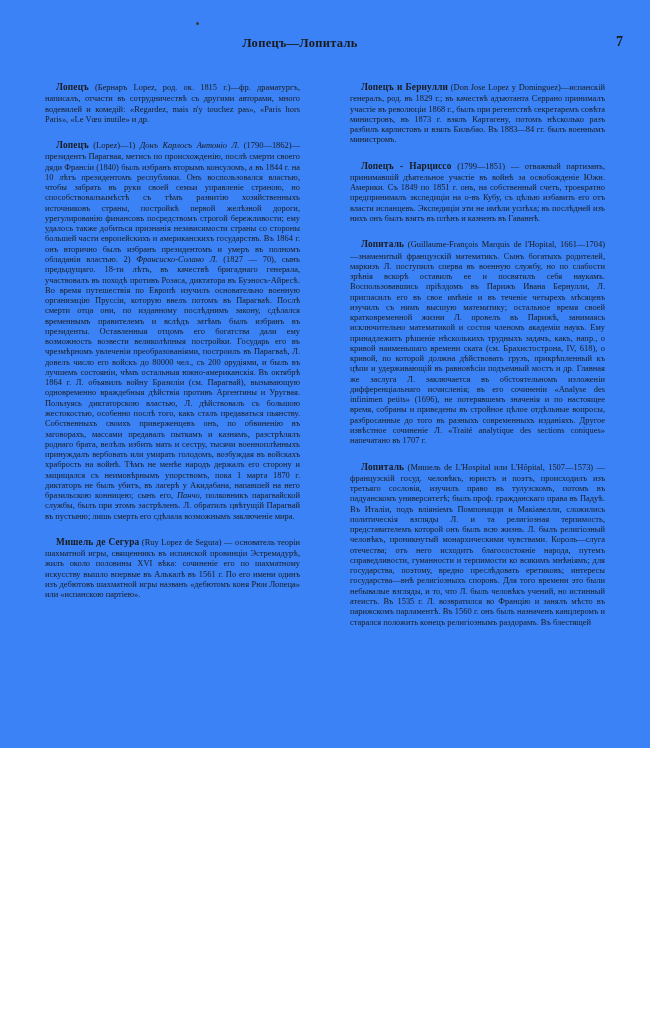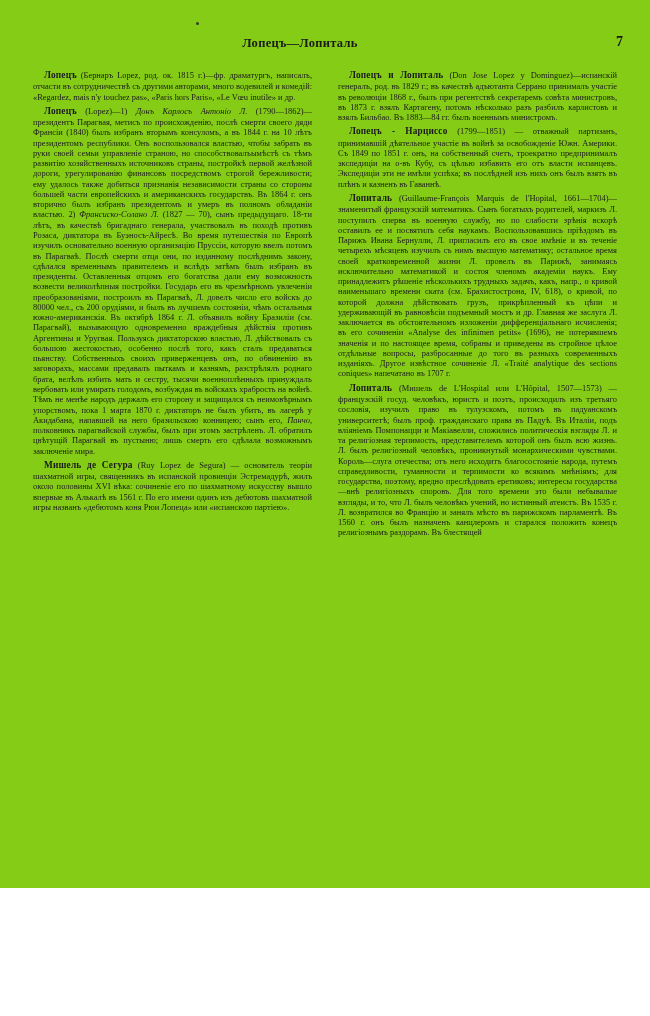--- a/index.html
+++ b/index.html
@@ -11,24 +11,24 @@
     width: 650px;
     height: 1016px;
     font-family: "Liberation Serif", "DejaVu Serif", serif;
     color: #1a1a1a;
     position: relative;
     overflow: hidden;
   }
   .page {
     position: relative;
     width: 650px;
-    height: 888px;
+    height: 748px;
     padding: 0;
     box-sizing: border-box;
-    background: #84cc16;
+    background: #3b82f6;
   }
   .top-dot {
     position: absolute;
     left: 196px;
     top: 22px;
     width: 3px;
     height: 3px;
     background: #3a3a3a;
     border-radius: 50%;
   }
@@ -67,21 +67,21 @@
   }
   .col {
     width: 287px;
     font-size: 8.45px;
     line-height: 1.215;
     text-align: justify;
     text-justify: inter-word;
     hyphens: manual;
   }
   .col p {
-    margin: 4px;
+    margin: 16px;
     text-indent: 11px;
   }
   .entry-head {
     font-weight: bold;
     font-size: 9.3px;
     letter-spacing: 0.2px;
   }
   i {
   }
 </style>
@@ -99,20 +99,20 @@
 
   <div class="columns">
 
     <div class="col">
       <p><span class="entry-head">Лопецъ</span><span> (Бернаръ Lopez, род. ок. 1815 г.)—фр. драматургъ, написалъ, отчасти въ сотрудничествѣ съ другими авторами, много водевилей и комедій: «Regardez, mais n'y touchez pas», «Paris hors Paris», «Le Vœu inutile» и др.</span></p>
       <p><span class="entry-head">Лопецъ</span><span> (Lopez)—1) <i>Донъ Карлосъ Антоніо Л.</i> (1790—1862)—президентъ Парагвая, метисъ по происхожденію, послѣ смерти своего дяди Франсіи (1840) былъ избранъ вторымъ консуломъ, а въ 1844 г. на 10 лѣтъ президентомъ республики. Онъ воспользовался властью, чтобы забрать въ руки своей семьи управленіе страною, но способствовалъымѣстѣ съ тѣмъ развитію хозяйственныхъ источниковъ страны, постройкѣ первой желѣзной дороги, урегулированію финансовъ посредствомъ строгой бережливости; ему удалось также добиться признанія независимости страны со стороны большей части европейскихъ и американскихъ государствъ. Въ 1864 г. онъ вторично былъ избранъ президентомъ и умеръ въ полномъ обладаніи властью. 2) <i>Франсиско-Солано Л.</i> (1827 — 70), сынъ предыдущаго. 18-ти лѣтъ, въ качествѣ бригаднаго генерала, участвовалъ въ походѣ противъ Розаса, диктатора въ Буэносъ-Айресѣ. Во время путешествія по Европѣ изучилъ основательно военную организацію Пруссіи, которую ввелъ потомъ въ Парагваѣ. Послѣ смерти отца они, по изданному послѣднимъ закону, сдѣлался временнымъ правителемъ и вслѣдъ затѣмъ былъ избранъ въ президенты. Оставленныя отцомъ его богатства дали ему возможность возвести великолѣпныя постройки. Государь его въ чрезмѣрномъ увлеченіи преобразованіями, построилъ въ Парагваѣ, Л. довелъ число его войскъ до 80000 чел., съ 200 орудіями, и былъ въ лучшемъ состояніи, чѣмъ остальныя южно-американскія. Въ октябрѣ 1864 г. Л. объявилъ войну Бразиліи (см. Парагвай), вызывающую одновременно враждебныя дѣйствія противъ Аргентины и Уругвая. Пользуясь диктаторскою властью, Л. дѣйствовалъ съ большою жестокостью, особенно послѣ того, какъ сталъ предаваться пьянству. Собственныхъ своихъ приверженцевъ онъ, по обвиненію въ заговорахъ, массами предавалъ пыткамъ и казнямъ, разстрѣлялъ роднаго брата, велѣлъ избить мать и сестру, тысячи военноплѣнныхъ принуждалъ вербовать или умирать голодомъ, возбуждая въ войскахъ храбрость на войнѣ. Тѣмъ не менѣе народъ держалъ его сторону и защищался съ неимовѣрнымъ упорствомъ, пока 1 марта 1870 г. диктаторъ не былъ убитъ, въ лагерѣ у Акидабана, напавшей на него бразильскою конницею; сынъ его, <i>Панчо</i>, полковникъ парагвайской службы, былъ при этомъ застрѣленъ. Л. обратилъ цвѣтущій Парагвай въ пустыню; лишь смерть его сдѣлала возможнымъ заключеніе мира.</span></p>
       <p><span class="entry-head">Мишель де Сегура</span><span> (Ruy Lopez de Segura) — основатель теоріи шахматной игры, священникъ въ испанской провинціи Эстремадурѣ, жилъ около половины XVI вѣка: сочиненіе его по шахматному искусству вышло впервые въ Алькалѣ въ 1561 г. По его имени одинъ изъ дебютовъ шахматной игры названъ «дебютомъ коня Рюи Лопеца» или «испанскою партіею».</span></p>
     </div>
 
     <div class="col">
-      <p><span class="entry-head">Лопецъ и Лопиталь</span><span> (Don Jose Lopez y Dominguez)—испанскій генералъ, род. въ 1829 г.; въ качествѣ адъютанта Серрано принималъ участіе въ революціи 1868 г., былъ при регентствѣ секретаремъ совѣта министровъ, въ 1873 г. взялъ Картагену, потомъ нѣсколько разъ разбилъ карлистовъ и взялъ Бильбао. Въ 1883—84 гг. былъ военнымъ министромъ.</span></p>
+      <p><span class="entry-head">Лопецъ и Бернулли</span><span> (Don Jose Lopez y Dominguez)—испанскій генералъ, род. въ 1829 г.; въ качествѣ адъютанта Серрано принималъ участіе въ революціи 1868 г., былъ при регентствѣ секретаремъ совѣта министровъ, въ 1873 г. взялъ Картагену, потомъ нѣсколько разъ разбилъ карлистовъ и взялъ Бильбао. Въ 1883—84 гг. былъ военнымъ министромъ.</span></p>
       <p><span class="entry-head">Лопецъ - Нарциссо</span><span> (1799—1851) — отважный партизанъ, принимавшій дѣятельное участіе въ войнѣ за освобожденіе Южн. Америки. Съ 1849 по 1851 г. онъ, на собственный счетъ, троекратно предпринималъ экспедиціи на о-въ Кубу, съ цѣлью избавить его отъ власти испанцевъ. Экспедиціи эти не имѣли успѣха; въ послѣдней изъ нихъ онъ былъ взятъ въ плѣнъ и казненъ въ Гаваннѣ.</span></p>
       <p><span class="entry-head">Лопиталь</span><span> (Guillaume-François Marquis de l'Hopital, 1661—1704)—знаменитый французскій математикъ. Сынъ богатыхъ родителей, маркизъ Л. поступилъ сперва въ военную службу, но по слабости зрѣнія вскорѣ оставилъ ее и посвятилъ себя наукамъ. Воспользовавшись пріѣздомъ въ Парижъ Ивана Бернулли, Л. пригласилъ его въ свое имѣніе и въ теченіе четырехъ мѣсяцевъ изучилъ съ нимъ высшую математику; остальное время своей кратковременной жизни Л. провелъ въ Парижѣ, занимаясь исключительно математикой и состоя членомъ академіи наукъ. Ему принадлежитъ рѣшеніе нѣсколькихъ трудныхъ задачъ, какъ, напр., о кривой наименьшаго времени ската (см. Брахистострона, IV, 618), о кривой, по которой должна дѣйствовать грузъ, прикрѣпленный къ цѣпи и удерживающій въ равновѣсіи подъемный мостъ и др. Главная же заслуга Л. заключается въ обстоятельномъ изложеніи дифференціальнаго исчисленія; въ его сочиненіи «Analyse des infinimen petits» (1696), не потерявшемъ значенія и по настоящее время, собраны и приведены въ стройное цѣлое отдѣльные вопросы, разбросанные до того въ разныхъ современныхъ изданіяхъ. Другое извѣстное сочиненіе Л. «Traité analytique des sections coniques» напечатано въ 1707 г.</span></p>
       <p><span class="entry-head">Лопиталь</span><span> (Мишель de L'Hospital или L'Hôpital, 1507—1573) — французскій госуд. человѣкъ, юристъ и поэтъ, происходилъ изъ третьяго сословія, изучилъ право въ тулузскомъ, потомъ въ падуанскомъ университетѣ; былъ проф. гражданскаго права въ Падуѣ. Въ Италіи, подъ вліяніемъ Помпонацци и Макіавелли, сложились политическія взгляды Л. и та религіозная терпимость, представителемъ которой онъ былъ всю жизнь. Л. былъ религіозный человѣкъ, проникнутый монархическими чувствами. Король—слуга отечества; отъ него исходитъ благосостояніе народа, путемъ справедливости, гуманности и терпимости ко всякимъ мнѣніямъ; для государства, поэтому, вредно преслѣдовать еретиковъ; интересы государства—внѣ религіозныхъ споровъ. Для того времени это были небывалые взгляды, и то, что Л. былъ человѣкъ учений, но истинный атеистъ. Въ 1535 г. Л. возвратился во Францію и занялъ мѣсто въ парижскомъ парламентѣ. Въ 1560 г. онъ былъ назначенъ канцлеромъ и старался положить конецъ религіознымъ раздорамъ. Въ блестящей</span></p>
     </div>
 
   </div>
 </div>
 
 </body></html>

